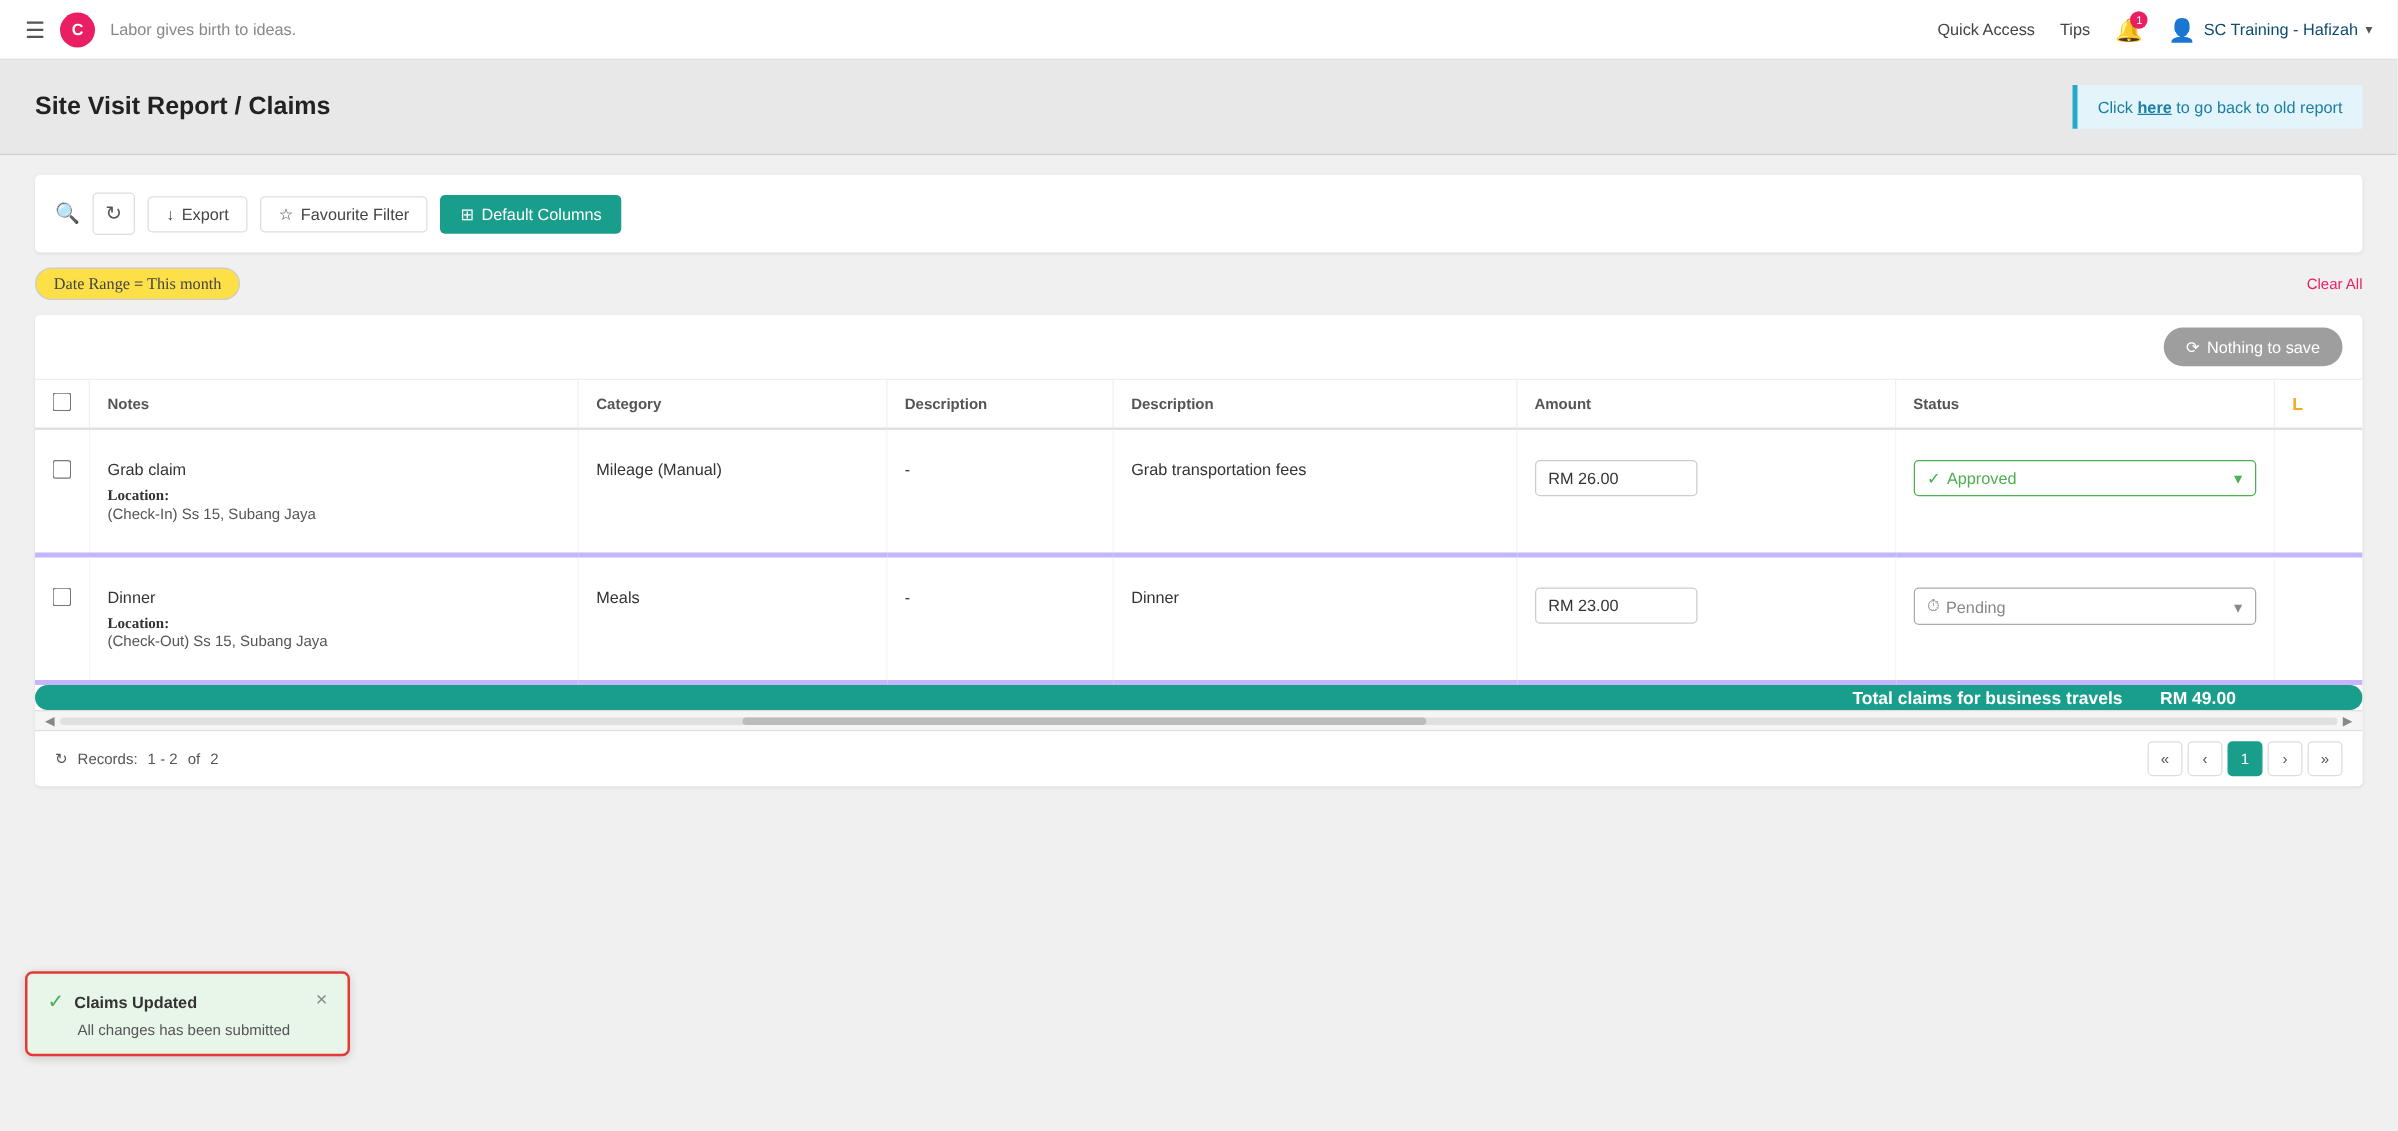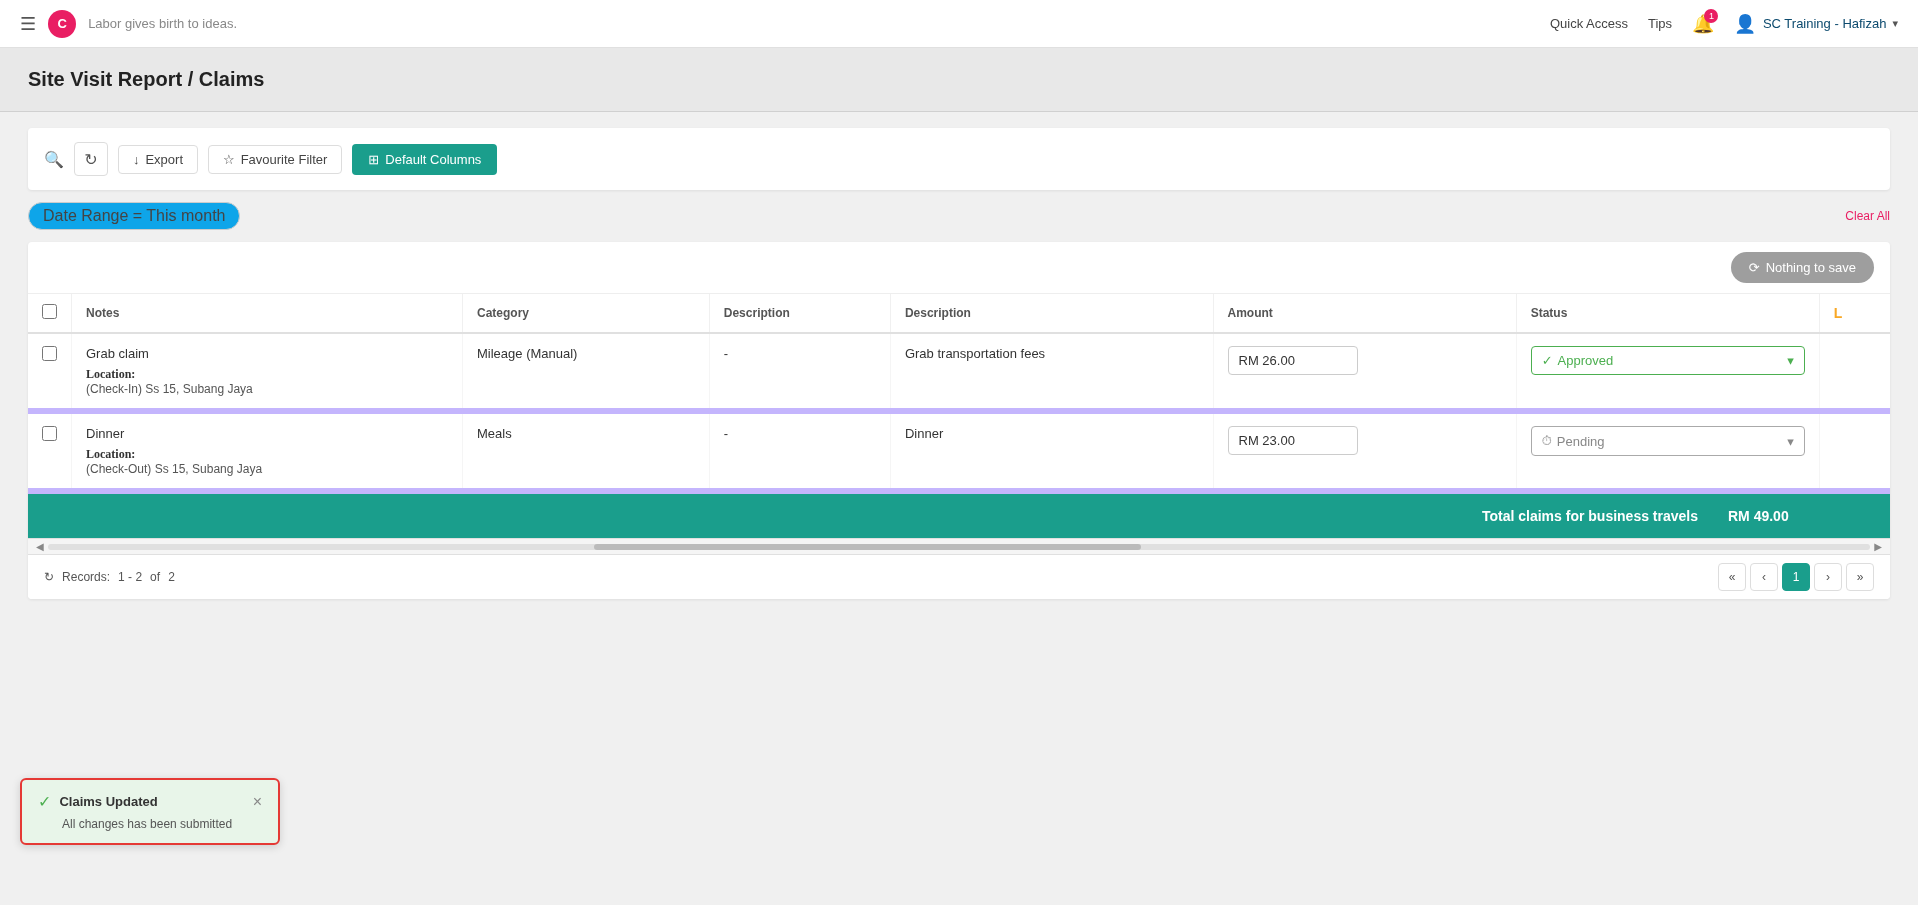--- a/index.html
+++ b/index.html
@@ -68,22 +68,22 @@
     }
     .default-cols-btn {
       display: flex; align-items: center; gap: 6px; border: none;
       border-radius: 4px; background: #1a9e8c; padding: 8px 16px; cursor: pointer;
       font-size: 13px; color: #fff; font-weight: 500;
     }
 
     
     .filter-tags { display: flex; align-items: center; justify-content: space-between; margin-bottom: 12px; }
     .filter-tag {
-      background: #0ea5e9; border: 1px solid #ccc; border-radius: 20px;
-      padding: 4px 14px; font-size: 16px; color: #444;
+      background: #fde047; border: 1px solid #ccc; border-radius: 20px;
+      padding: 4px 14px; font-size: 13px; color: #444; font-family: Liberation Serif, serif;
     }
     .clear-all-btn { color: #e91e63; font-size: 12px; cursor: pointer; background: none; border: none; }
 
     
     .table-card {
       background: #fff; border-radius: 4px; box-shadow: 0 1px 3px rgba(0,0,0,0.08);
       margin-bottom: 0; overflow: hidden;
     }
     .table-toolbar {
       display: flex; align-items: center; justify-content: flex-end;
@@ -98,21 +98,21 @@
     
     .data-table { width: 100%; border-collapse: collapse; }
     .data-table th {
       background: #fff; text-align: left; padding: 10px 14px;
       font-size: 12px; font-weight: 600; color: #555;
       border-bottom: 2px solid #e0e0e0; border-right: 1px solid #f0f0f0;
       white-space: nowrap;
     }
     .data-table th:first-child { width: 40px; }
     .data-table td {
-      padding: 12px 14px; border-bottom: 6px solid #c4b5fd;
+      padding: 24px 14px; border-bottom: 4px solid #c4b5fd;
       border-right: 1px solid #f5f5f5; vertical-align: top;
       font-size: 13px; color: #333;
     }
     .data-table td:last-child, .data-table th:last-child { border-right: none; }
 
     .checkbox-cell { width: 40px; text-align: center; vertical-align: middle; padding-top: 16px; }
     .row-checkbox { width: 15px; height: 15px; cursor: pointer; }
 
     .notes-cell .note-title { font-weight: 500; margin-bottom: 4px; }
     .notes-cell .note-label { font-weight: 700; font-size: 12px; margin-top: 6px; font-family: Liberation Serif, serif; }
@@ -128,21 +128,21 @@
       border: 1px solid #ccc; border-radius: 4px; padding: 6px 10px;
       font-size: 13px; min-width: 130px; cursor: pointer;
     }
     .status-badge.approved { border-color: #4caf50; color: #4caf50; }
     .status-badge.pending { border-color: #aaa; color: #888; }
     .status-badge .badge-text { display: flex; align-items: center; gap: 5px; }
 
     
     .table-footer {
       background: #1a9e8c; display: flex; align-items: center;
-      padding: 14px 16px; color: #fff;
+      padding: 2px 16px; color: #fff; border-radius: 22px;
     }
     .footer-label { flex: 1; text-align: right; font-weight: 600; font-size: 14px; padding-right: 16px; }
     .footer-amount { font-weight: 700; font-size: 14px; min-width: 160px; padding-left: 14px; }
 
     
     .scrollbar-row {
       background: #f5f5f5; height: 16px; display: flex; align-items: center;
       padding: 0 8px; border-top: 1px solid #e0e0e0;
     }
     .scroll-track {
@@ -208,20 +208,23 @@
     <div class="user-area">
       <span class="user-icon">👤</span>
       <span class="user-name">SC Training - Hafizah</span>
       <span class="chevron-icon">▾</span>
     </div>
   </div>
 </nav>
 
 <div class="page-header">
   <h1 class="page-title">Site Visit Report / Claims</h1>
+  <div class="back-link-banner">
+    Click <span>here</span> to go back to old report
+  </div>
 </div>
 
 <div class="main-content">
 
   <div class="filter-bar">
     <span class="search-icon">🔍</span>
     <button class="refresh-btn">
       <span>↻</span>
     </button>
     <button class="export-btn">

